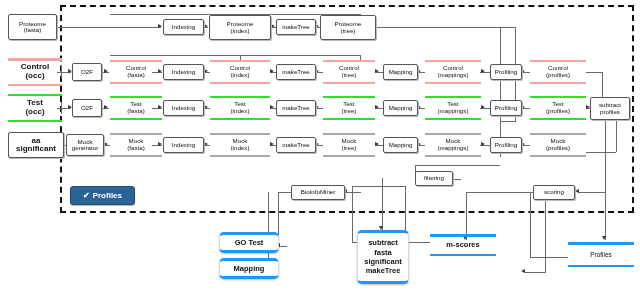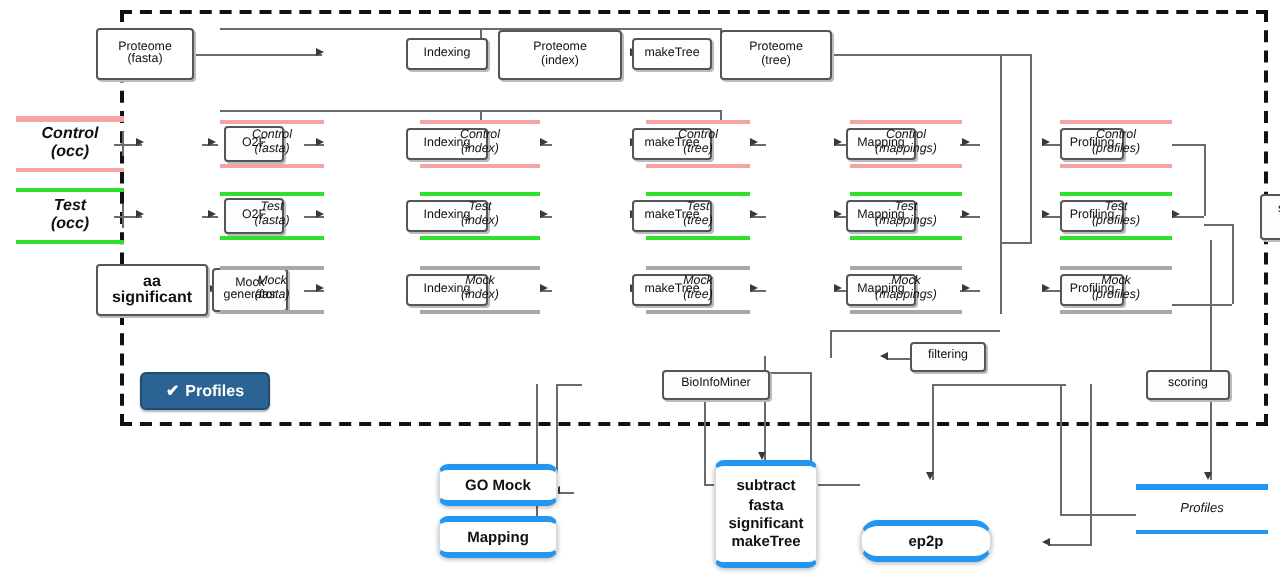--- a/index.html
+++ b/index.html
@@ -3,34 +3,34 @@
 <meta charset="utf-8">
 <style>
   html,body{margin:0;padding:0;background:#ffffff;}
   body{width:640px;height:292px;position:relative;overflow:hidden;
        font-family:"Liberation Sans", sans-serif;}
   #stage{position:absolute;left:0;top:0;width:640px;height:292px;}
 
   
   .node{position:absolute;box-sizing:border-box;display:flex;
         align-items:center;justify-content:center;text-align:center;
-        line-height:1.05;margin-left:40px;}
+        line-height:1.05;}
 
   
   .proc{background:#fdfdfd;border:1px solid #555;border-radius:2px;
         box-shadow:1px 1px 0 #bbbbbb;font-size:6.2px;color:#111;}
 
   
   .datab{background:#ffffff;border:1px solid #555;border-radius:2px;
          box-shadow:1px 1px 0 #bbbbbb;font-size:6.2px;color:#111;}
 
   
   .lined{position:absolute;box-sizing:border-box;display:flex;
          align-items:center;justify-content:center;text-align:right;
-         font-size:6.2px;color:#111;line-height:1.1;font-style:italic;}
+         font-size:6.2px;color:#111;line-height:1.1;}
   .lined::before,.lined::after{content:"";position:absolute;left:0;right:0;
          height:2px;background:var(--lc,#999);}
   .lined::before{top:0;}
   .lined::after{bottom:0;}
 
   
   .leftlabel{font-weight:bold;font-size:8px;}
 
   
   .card{position:absolute;box-sizing:border-box;background:#ffffff;
@@ -374,35 +374,35 @@
   <div class="node proc" style="left:291px;top:185px;width:54px;height:15px;">
     <span>BioInfoMiner</span>
   </div>
 
   <div id="execute" style="left:70px;top:186px;width:63px;height:17px;">
     <span>✔</span>
     <span>Profiles</span>
   </div>
 
   <div class="card" style="left:219px;top:232px;width:60px;height:21px;">
-    <span>GO Mock</span>
+    <span>GO Test</span>
   </div>
   <div class="card" style="left:219px;top:258px;width:60px;height:21px;">
     <span>Mapping</span>
   </div>
 
   <div class="card" style="left:357px;top:230px;width:52px;height:54px;flex-direction:column;">
     <span>subtract</span>
     <span>fasta</span>
     <span>significant</span>
     <span>makeTree</span>
   </div>
 
-
-  <div class="card pill" style="left:430px;top:260px;width:66px;height:21px;">
-    <span>ep2p</span>
-  </div>
+  <div class="lined bluelined" style="left:430px;top:234px;width:66px;height:22px;font-weight:bold;font-size:7.5px;">
+    <span>m-scores</span>
+  </div>
+
 
   <div class="lined bluelined" style="left:568px;top:242px;width:66px;height:25px;font-size:6.5px;">
     <span>Profiles</span>
   </div>
 
 </div>
 
 </body></html>

